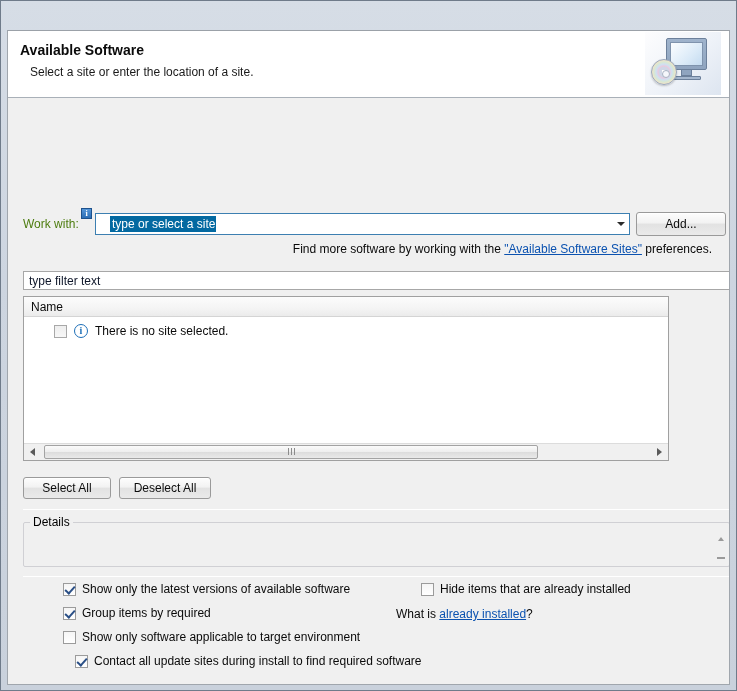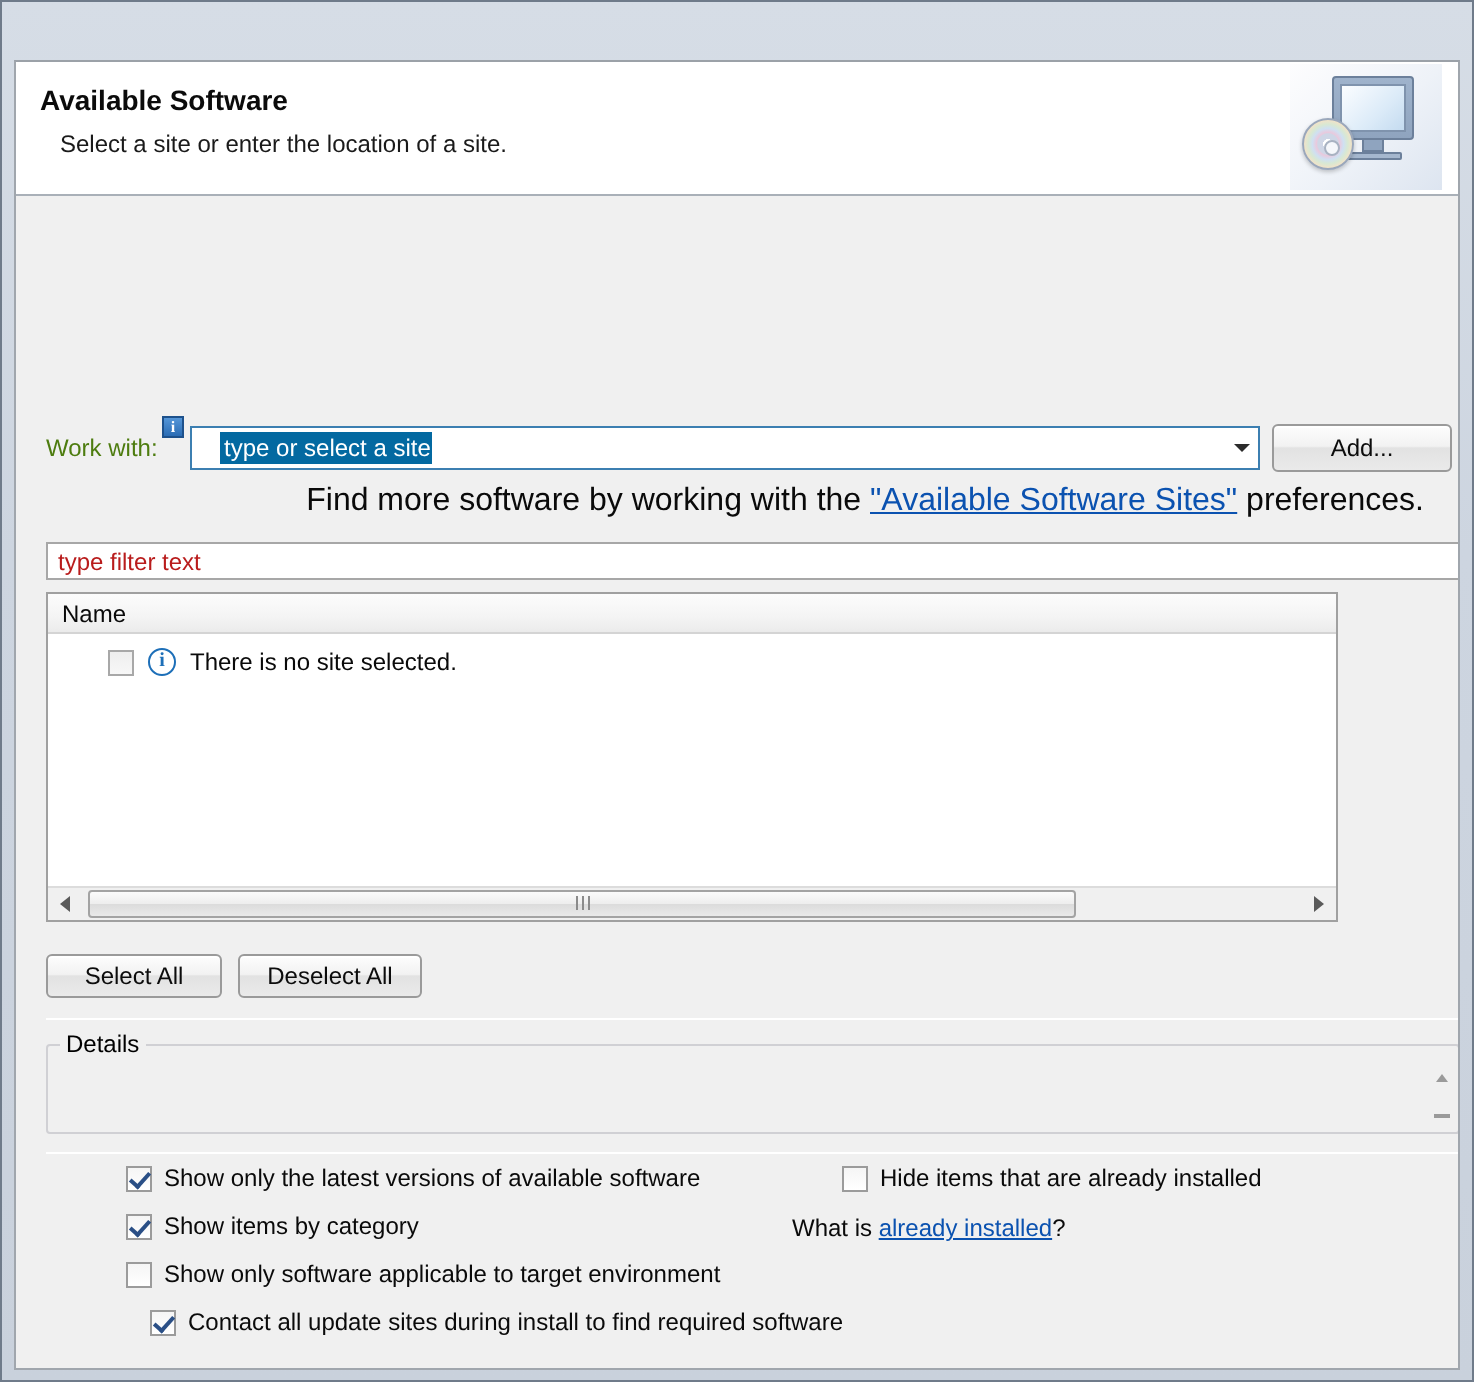--- a/index.html
+++ b/index.html
@@ -194,33 +194,33 @@
     font-size: 12px; color: #0c0c0c;
     display: flex; align-items: center; justify-content: center;
     cursor: default;
     box-shadow: inset 0 1px 0 rgba(255,255,255,.85);
   }
 
   .add-btn { position: absolute; left: 628px; top: 114px; width: 90px; height: 24px; }
 
   .find-line {
     position: absolute; right: 17px; top: 144px;
-    font-size: 16px; color: #0a0a0a; white-space: nowrap;
+    font-size: 12px; color: #0a0a0a; white-space: nowrap;
   }
   .lnk { color: #0b52b0; text-decoration: underline; cursor: pointer; }
 
   
   .filter {
     position: absolute; left: 15px; top: 173px;
     width: 707px; height: 19px;
     background: #ffffff;
     border: 1px solid #a7a7a7;
     display: flex; align-items: center;
   }
-  .filter-ph { margin-left: 5px; font-size: 12px; color: #b91c1c; }
+  .filter-ph { margin-left: 5px; font-size: 12px; color: #0f172a; }
 
   
   .tree {
     position: absolute; left: 15px; top: 198px;
     width: 646px; height: 165px;
     background: #ffffff;
     border: 1px solid #a0a0a0;
     overflow: hidden;
   }
   .tree-head {
@@ -398,21 +398,21 @@
       <div class="details-legend">Details</div>
 
       <div class="sep-line" style="top:478px;"></div>
 
       <div class="opt" style="left:15px; top:484px;">
         <span class="cb checked"></span>
         <span class="opt-text">Show only the latest versions of available software</span>
       </div>
       <div class="opt" style="left:15px; top:508px;">
         <span class="cb checked"></span>
-        <span class="opt-text">Show items by category</span>
+        <span class="opt-text">Group items by required</span>
       </div>
       <div class="opt" style="left:15px; top:532px;">
         <span class="cb"></span>
         <span class="opt-text">Show only software applicable to target environment</span>
       </div>
       <div class="opt" style="left:27px; top:556px;">
         <span class="cb checked"></span>
         <span class="opt-text">Contact all update sites during install to find required software</span>
       </div>
 

